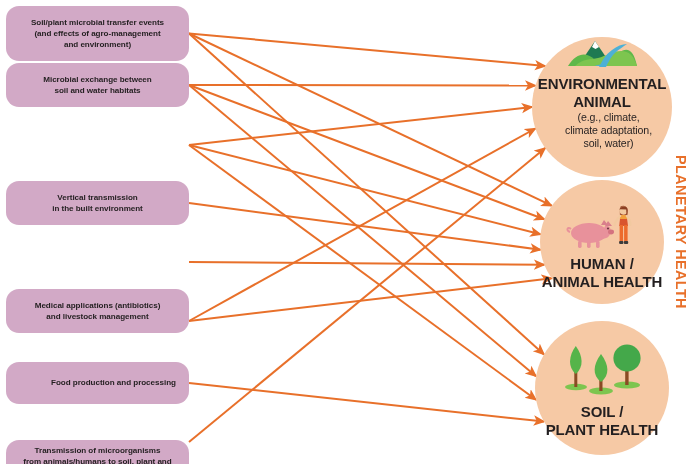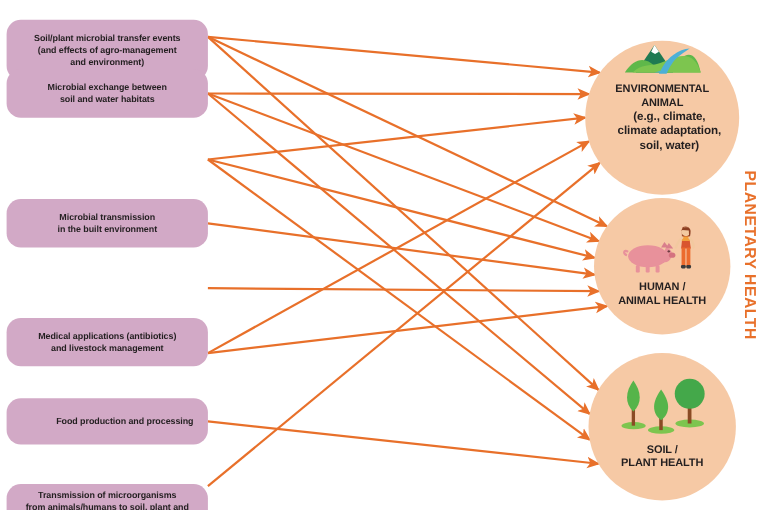--- a/index.html
+++ b/index.html
@@ -49,31 +49,31 @@
     display: flex;
     flex-direction: column;
     align-items: center;
     justify-content: flex-start;
     box-sizing: border-box;
   }
   .outcome-icon {
     display: block;
   }
   .outcome-label {
-    font-size: 10px;
+    font-size: 15px;
     line-height: 1.19;
     font-weight: 700;
     color: #231f20;
     text-align: center;
     letter-spacing: -0.1px;
   }
   .outcome-sub {
     font-size: 10.6px;
     line-height: 1.22;
-    font-weight: 700;
+    font-weight: 400;
     color: #231f20;
     text-align: center;
     letter-spacing: -0.1px;
     margin-left: 13px;
   }
 
   
   #arrow-layer {
     position: absolute;
     left: 0;
@@ -126,39 +126,39 @@
         <line x1="189.0" y1="203.0" x2="540.5" y2="249.7"></line>
         <line x1="189.0" y1="262.0" x2="544.3" y2="264.7"></line>
         <line x1="189.0" y1="321.0" x2="551.7" y2="278.3"></line>
         <line x1="189.0" y1="33.5" x2="544.0" y2="354.4"></line>
         <line x1="189.0" y1="85.0" x2="536.0" y2="376.3"></line>
         <line x1="189.0" y1="145.0" x2="536.0" y2="399.7"></line>
         <line x1="189.0" y1="383.0" x2="544.0" y2="421.6"></line>
       </g>
   </svg>
 
-  <div class="driver-box" style="top:18px;height:55px;">
+  <div class="driver-box" style="top:6px;height:55px;">
     <div class="driver-label">
       <span>Soil/plant microbial transfer events</span><br>
       <span>(and effects of agro-management</span><br>
       <span>and environment)</span>
     </div>
   </div>
 
   <div class="driver-box" style="top:63px;height:44px;">
     <div class="driver-label">
       <span>Microbial exchange between</span><br>
       <span>soil and water habitats</span>
     </div>
   </div>
 
 
   <div class="driver-box" style="top:181px;height:44px;">
     <div class="driver-label">
-      <span>Microbial transmission</span><br>
+      <span>Vertical transmission</span><br>
       <span>in the built environment</span>
     </div>
   </div>
 
 
   <div class="driver-box" style="top:289px;height:44px;">
     <div class="driver-label">
       <span>Medical applications (antibiotics)</span><br>
       <span>and livestock management</span>
     </div>

